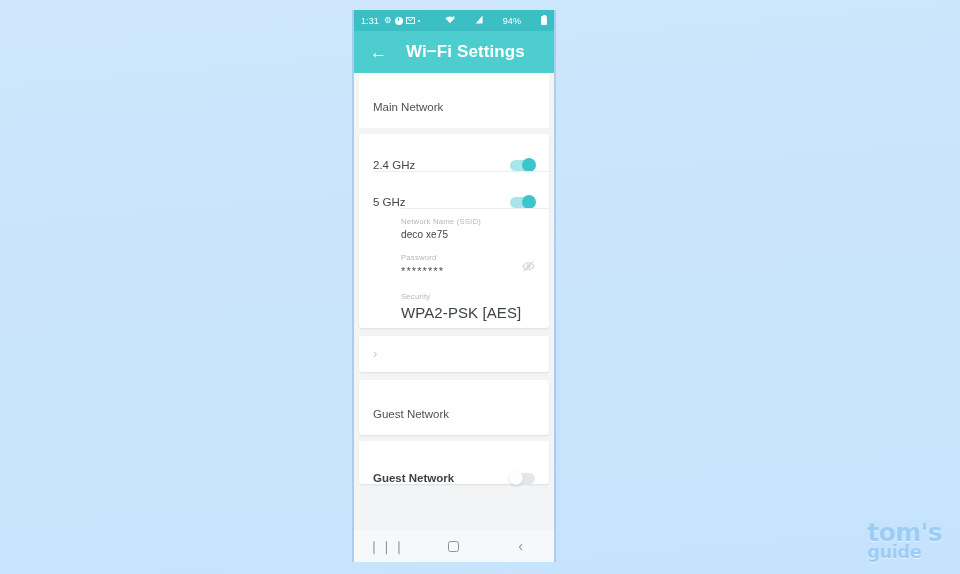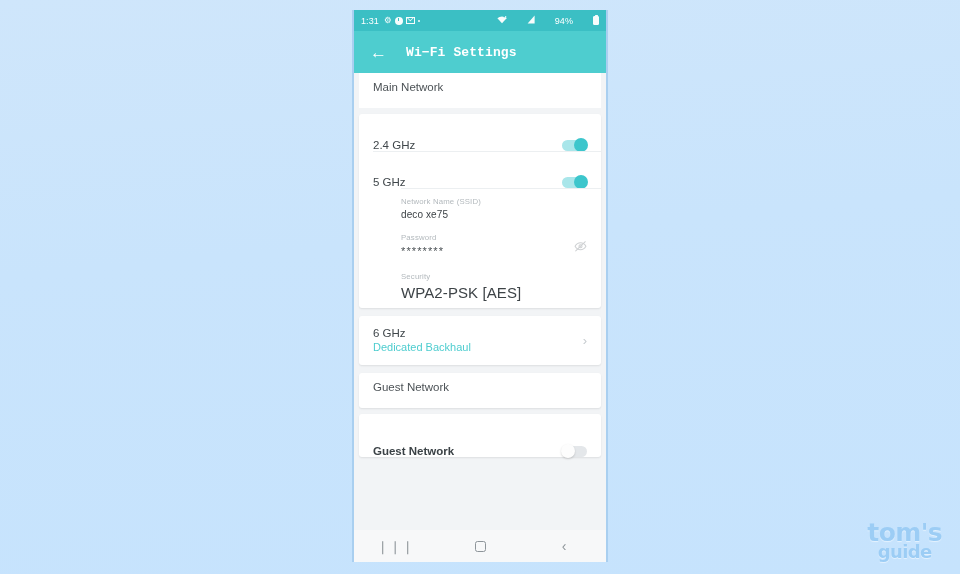--- a/index.html
+++ b/index.html
@@ -10,21 +10,21 @@
   body {
     font-family: "Liberation Sans", sans-serif;
     background: linear-gradient(175deg, #cfe6fb 0%, #c9e4fc 42%, #c6e3fd 100%);
     position: relative;
   }
 
   
   #phone-frame {
     position: absolute;
     left: 352px; top: 10px;
-    width: 256px; height: 552px;
+    width: 204px; height: 552px;
     background: #ffffff;
     border-left: 2px solid #a9cff0;
     border-right: 2px solid #a9cff0;
     overflow: hidden;
     display: flex;
     flex-direction: column;
   }
 
   
   #status-bar {
@@ -79,41 +79,41 @@
     color: #ffffff;
     display: flex;
     align-items: center;
     padding: 0 16px;
     flex: none;
   }
   #back-arrow {
     font-size: 17px; line-height: 1; margin-right: 19px; cursor: pointer;
     font-weight: 400;
   }
-  #app-title { font-size: 13px; font-weight: 700; letter-spacing: .1px; font-family: Liberation Mono, monospace; }
+  #app-title { font-size: 17px; font-weight: 700; letter-spacing: .1px; }
 
   
   #screen-body {
     flex: 1;
     background: #f2f4f6;
     overflow: hidden;
     padding-bottom: 0;
   }
   .card {
     background: #ffffff;
     margin: 0 5px;
     border-radius: 3px;
     box-shadow: 0 1px 2px rgba(0,0,0,.09);
   }
   .card.top { margin-top: 0; border-radius: 0; box-shadow: none; }
   .gap { height: 8px; }
   .gap-sm { height: 6px; }
 
   .section-head {
-    padding: 8px 14px 15px 14px;
+    padding: 28px 14px 15px 14px;
     font-size: 11.5px;
     color: #4c5256;
   }
 
   .row {
     display: flex;
     align-items: flex-end;
     padding: 0 14px;
     height: 37px;
     position: relative;
@@ -182,21 +182,21 @@
     color: #8e959a;
   }
   .nav-btn { cursor: pointer; display: flex; align-items: center; justify-content: center; width: 46px; height: 100%; }
   .nb-recents { font-size: 13px; letter-spacing: 1.6px; }
   .nb-home { width: 11px; height: 11px; border: 1.4px solid #8e959a; border-radius: 2.5px; }
   .nb-back { font-size: 14px; }
 
   
   #watermark {
     position: absolute; right: 18px; bottom: 14px;
-    text-align: center; line-height: .88;
+    text-align: left; line-height: .88;
     color: #9ccdf5;
     font-weight: 700;
     font-family: "DejaVu Sans", sans-serif;
     letter-spacing: -.6px;
     text-shadow: 0 1px 1px rgba(255,255,255,.55);
   }
   #watermark .wm1 { font-size: 25px; display: block; }
   #watermark .wm2 { font-size: 18px; display: block; }
 </style>
 </head>
@@ -282,24 +282,20 @@
         <div class="field-label">Security</div>
         <div class="field-value big">WPA2-PSK [AES]</div>
       </div>
 
     </div>
 
     <div class="gap"></div>
 
     <div class="card">
       <div id="row-6ghz">
-        <div class="txt">
-          <div class="nav-title">6 GHz</div>
-          <div class="nav-sub">Dedicated Backhaul</div>
-        </div>
         <span class="chev">›</span>
       </div>
     </div>
 
     <div class="gap"></div>
 
     <div class="card">
       <div class="section-head">Guest Network</div>
     </div>
 

